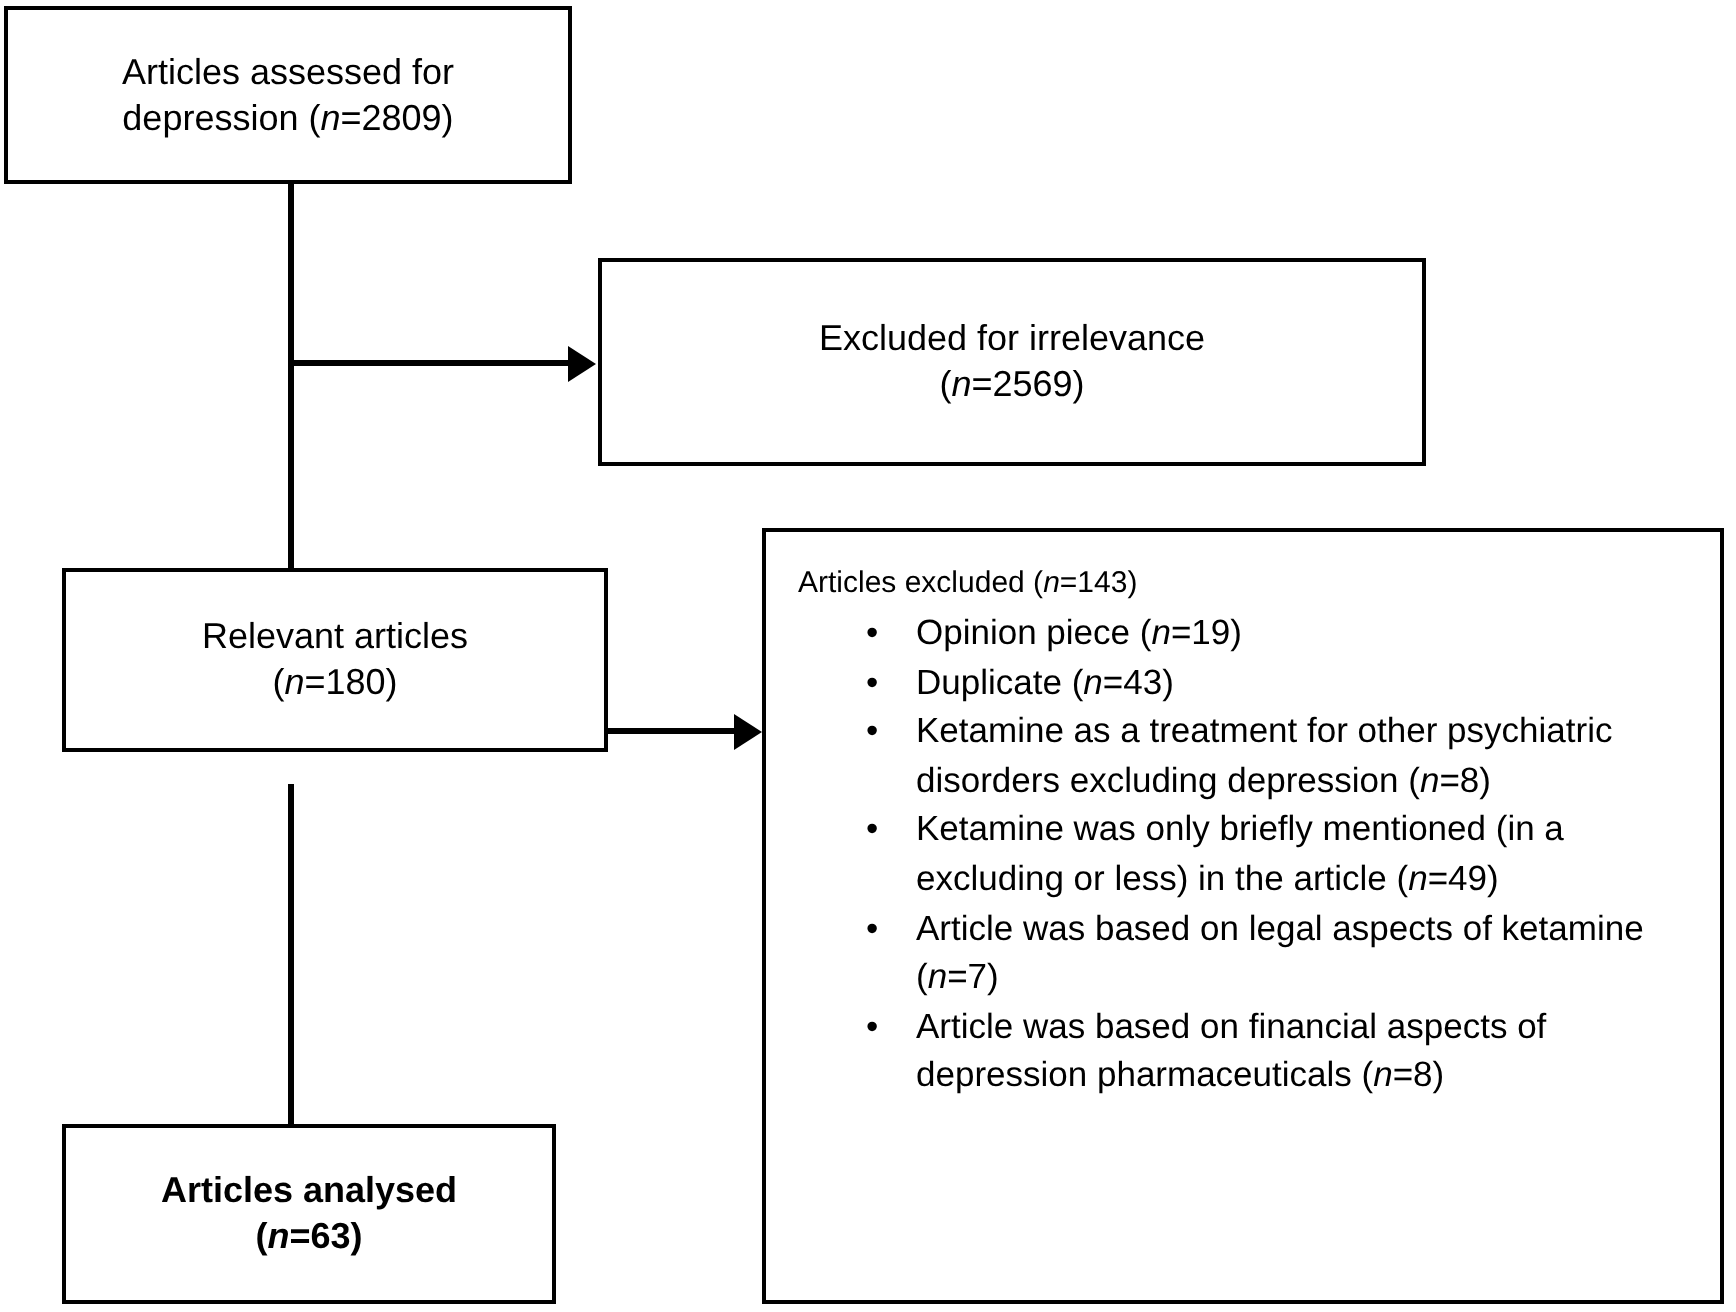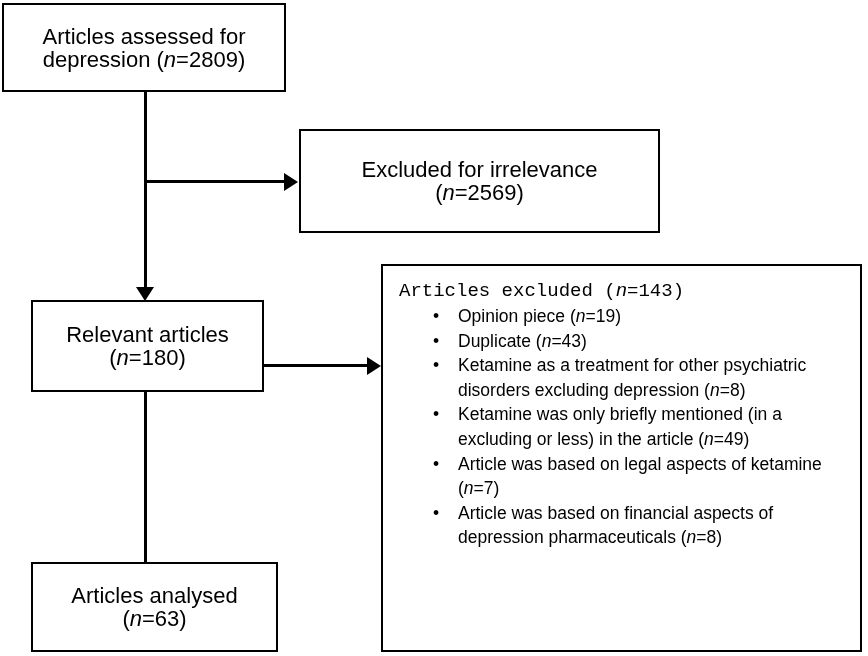--- a/index.html
+++ b/index.html
@@ -26,44 +26,43 @@
     z-index: 3;
   }
   .box-centered {
     display: flex;
     flex-direction: column;
     align-items: center;
     justify-content: center;
     text-align: center;
   }
   .box-line {
-    font-size: 22px;
+    font-size: 18px;
     line-height: 23px;
     white-space: nowrap;
   }
 
   
   #box-assessed   { left: 2px;   top: 3px;   width: 284px; height: 89px; }
-  #box-irrelevant { left: 299px; top: 129px; width: 361px; height: 104px; }
-  #box-relevant   { left: 31px;  top: 300px; width: 233px; height: 92px; }
+  #box-irrelevant { left: 299px; top: 129px; width: 414px; height: 104px; }
+  #box-relevant   { left: 31px;  top: 284px; width: 273px; height: 92px; }
   #box-excluded   { left: 381px; top: 264px; width: 481px; height: 388px; }
-  #box-analysed   { left: 31px;  top: 562px; width: 247px; height: 90px; }
+  #box-analysed   { left: 31px;  top: 562px; width: 247px; height: 90px; font-weight: bold; }
 
   
   .excluded-inner {
     padding: 14px 10px 0 16px;
     box-sizing: border-box;
     height: 100%;
   }
   .excluded-heading {
-    font-size: 19px;
+    font-size: 15px;
     line-height: 23px;
     margin: 0 0 1px 0;
     white-space: nowrap;
-    font-family: Liberation Mono, monospace;
   }
   .bullet-list {
     list-style: none;
     margin: 0;
     padding: 0;
   }
   .bullet-item {
     position: relative;
     font-size: 17.5px;
     line-height: 24.6px;

